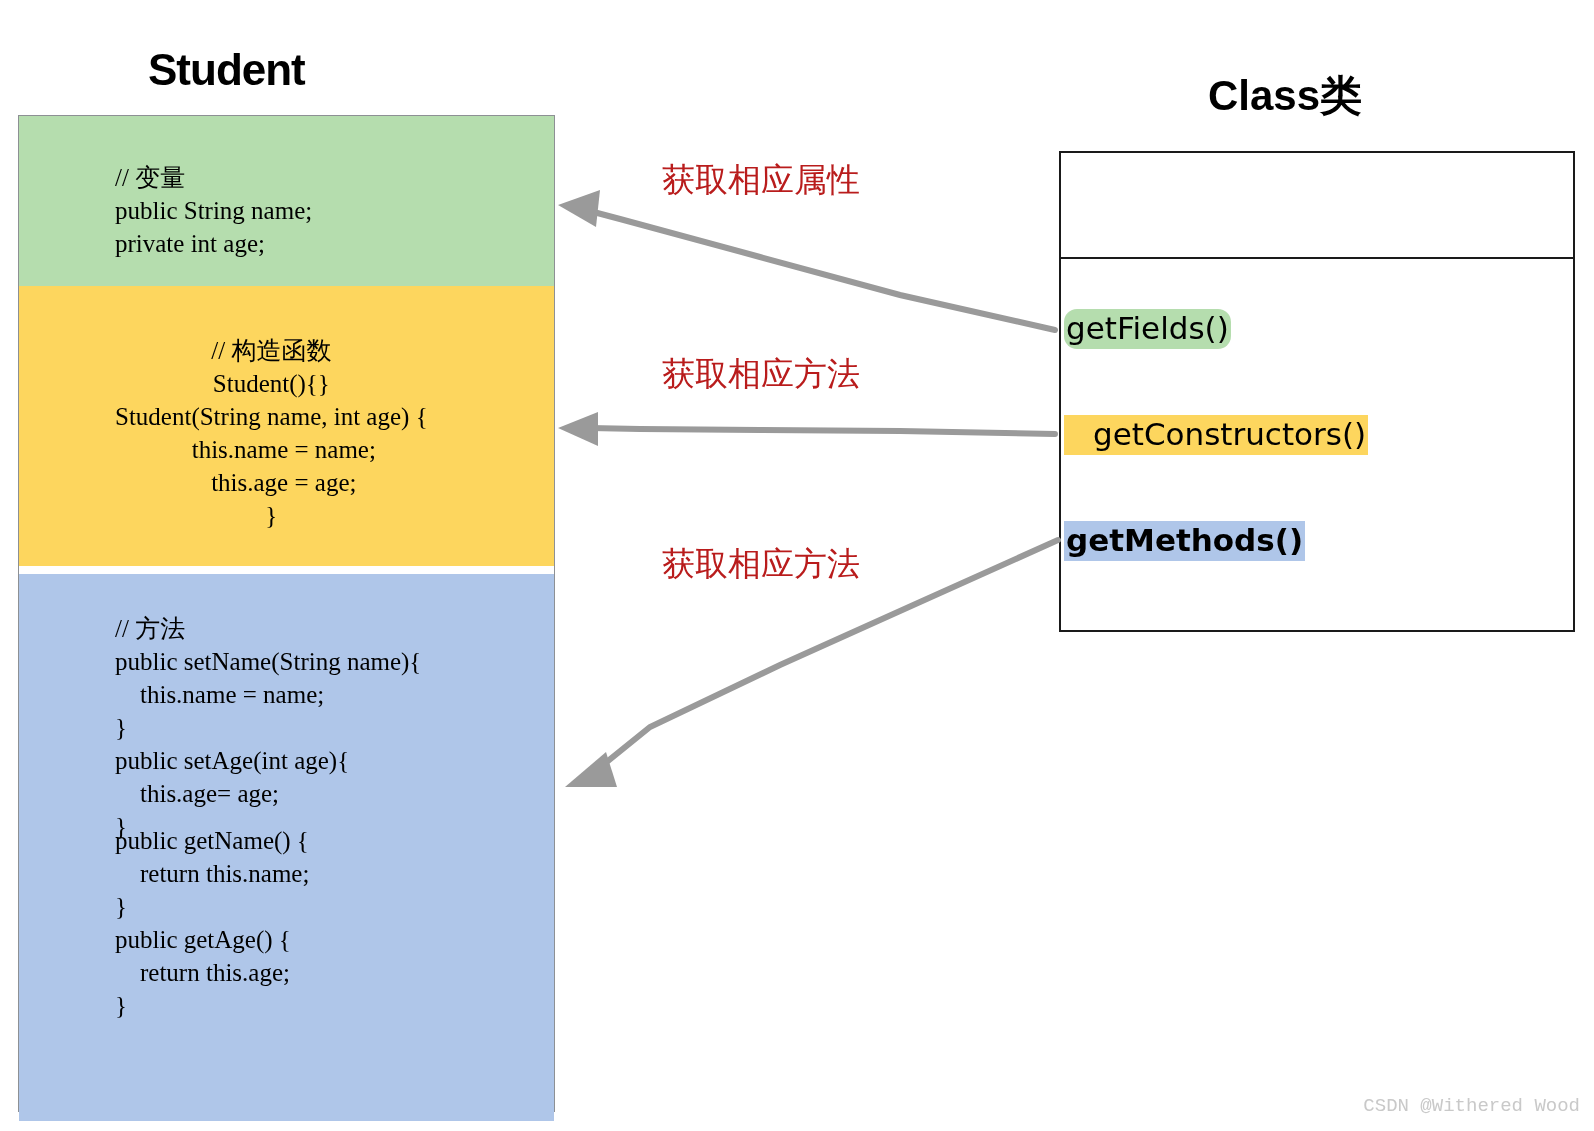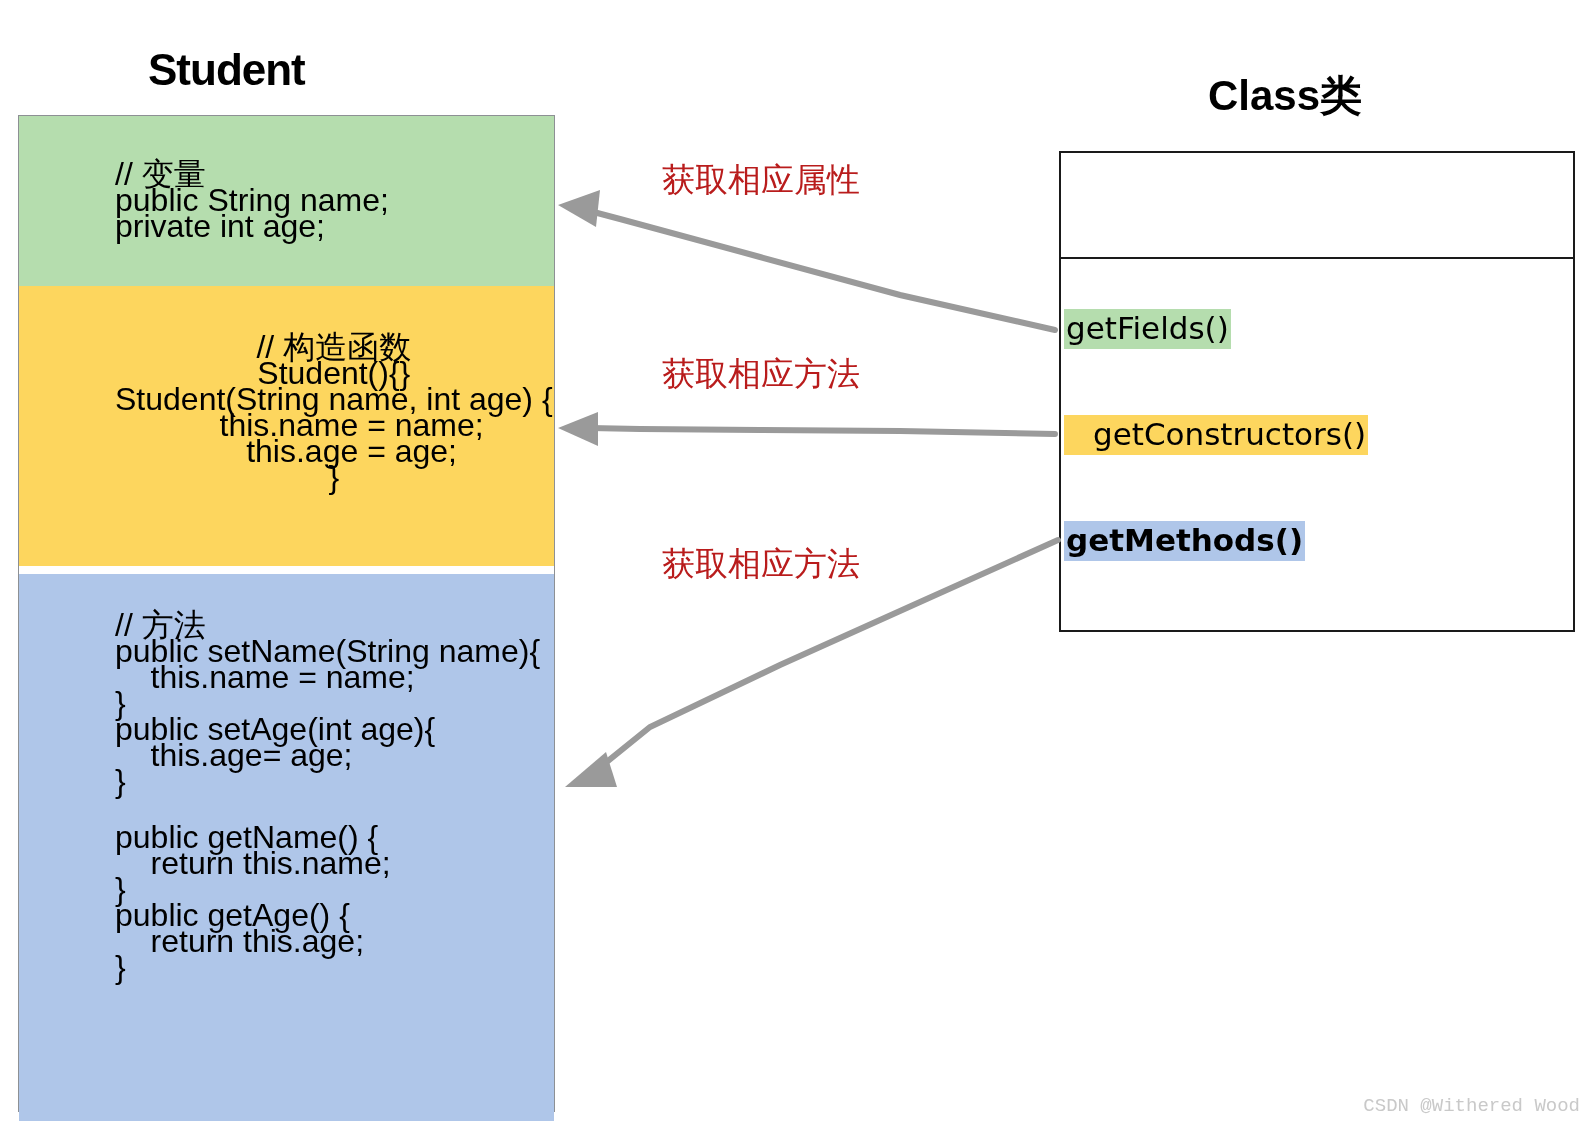--- a/index.html
+++ b/index.html
@@ -32,23 +32,23 @@
     position:absolute;left:0;width:100%;
     box-sizing:border-box;
     overflow:hidden;
   }
   #sec-fields{top:0px;height:170px;background:#b5ddae;}
   #sec-ctors{top:170px;height:280px;background:#fdd65e;text-align:center;}
   #sec-methods{top:450px;height:547px;background:#afc6e9;margin-top:8px;}
 
   .code{
     position:absolute;
-    font-family:Liberation Sans, sans-serif;
-    font-size:32px;
-    line-height:26px;
+    font-family:Liberation Serif, serif;
+    font-size:25px;
+    line-height:33px;
     color:#000;
     white-space:pre;
     left:96px;
   }
   #code-fields{top:45px;}
   #code-ctors{top:48px;}
   #code-methods{top:38px;}
   #code-methods2{top:250px;}
 
   
@@ -64,21 +64,21 @@
     border-top:2px solid #1a1a1a;
   }
   .api{
     position:absolute;left:3px;
     font-family:"DejaVu Sans","Liberation Sans",sans-serif;
     font-size:31px;
     color:#000;
     white-space:nowrap;
     padding:1px 2px 3px 2px;
   }
-  #api-fields{top:156px;background:#b5ddae;}
+  #api-fields{top:156px;background:#b5ddae;border-radius:13px;}
   #api-ctors{top:262px;background:#fdd65e;padding-left:29px;}
   #api-methods{top:368px;background:#afc6e9;font-weight:bold;}
 
   
   .arrow-label{
     position:absolute;
     font-family:"DejaVu Sans","Liberation Sans",sans-serif;
     font-size:33px;color:#b91c1c;white-space:nowrap;
   }
   #label-1{left:662px;top:158px;}

